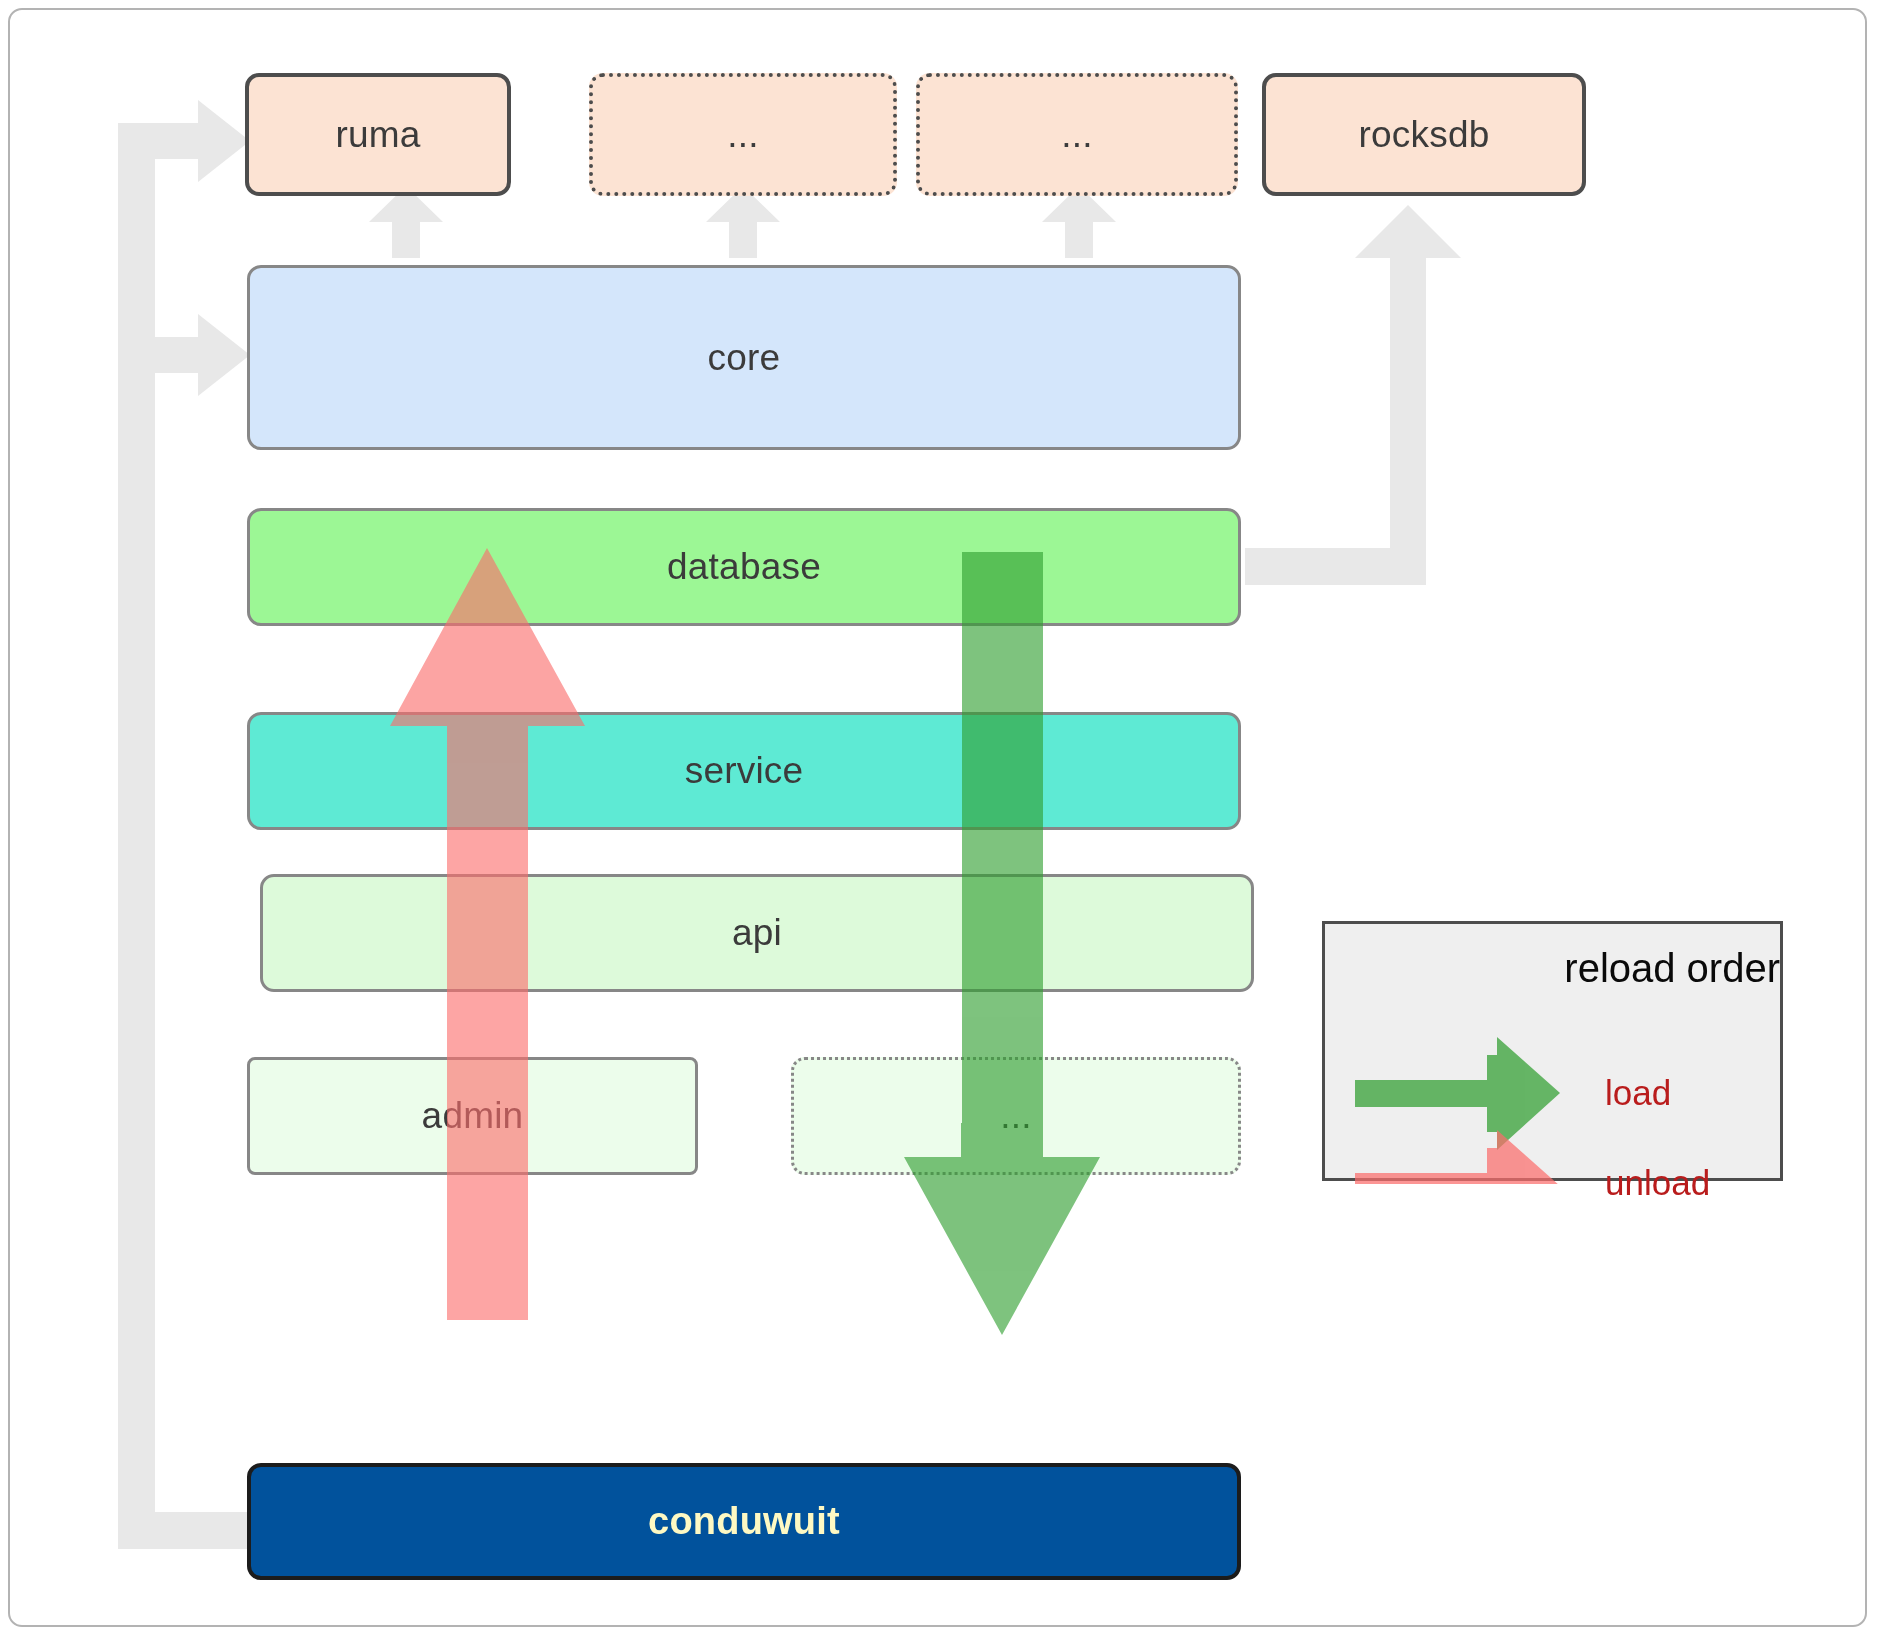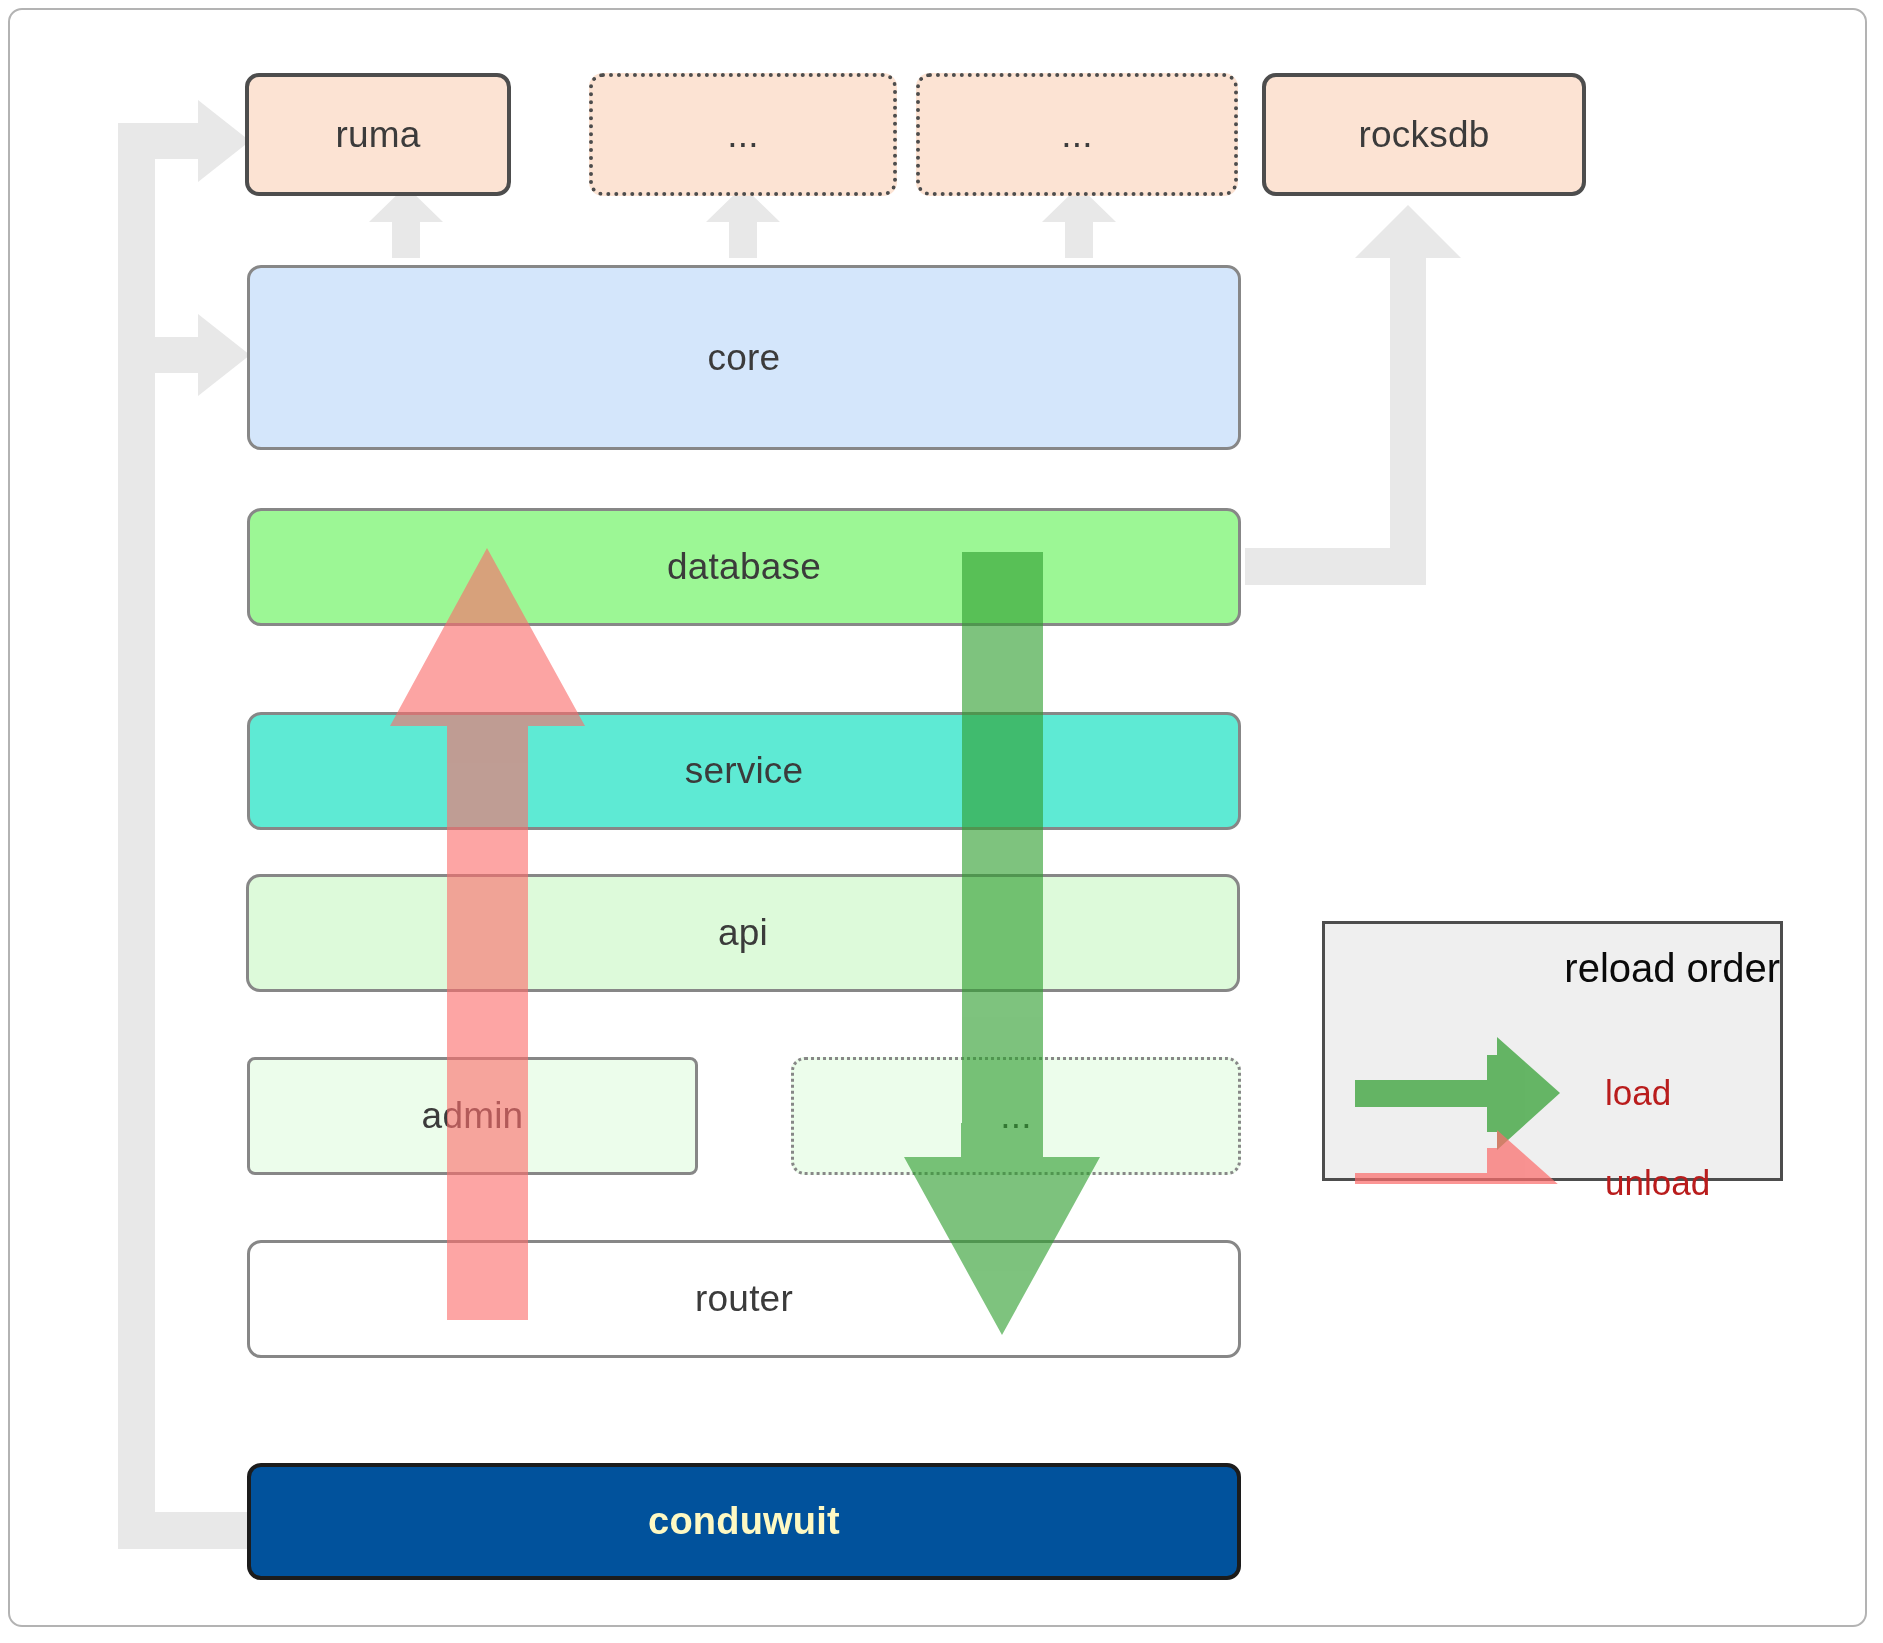--- a/index.html
+++ b/index.html
@@ -170,35 +170,32 @@
   </div>
 
   <div class="node layer l1" style="left:247px; top:508px; width:994px; height:118px;">
     <span>database</span>
   </div>
 
   <div class="node layer l2" style="left:247px; top:691px; width:994px; height:118px;">
     <span>service</span>
   </div>
 
-  <div class="node layer l3" style="left:246px; top:874px; width:994px; height:118px;">
+  <div class="node layer l3" style="left:260px; top:874px; width:994px; height:118px;">
     <span>api</span>
   </div>
 
   <div class="node layer l4" style="left:247px; top:1057px; width:451px; height:118px;border-radius:8px;">
     <span>admin</span>
   </div>
 
   <div class="node layer l4 dotted" style="left:791px; top:1057px; width:450px; height:118px;">
     <span>...</span>
   </div>
 
-  <div class="node layer l5" style="left:247px; top:1240px; width:994px; height:118px;">
-    <span>router</span>
-  </div>
 
   <div class="node binary" style="left:247px; top:1463px; width:994px; height:117px;">
     <span>conduwuit</span>
   </div>
 
   <svg id="flow" viewBox="0 0 1883 1643" xmlns="http://www.w3.org/2000/svg">
 
     <g opacity="0.62">
       <rect x="447" y="640" width="81" height="680" fill="#fb6d6c"></rect>
       <path d="M 487 548 L 585 726 L 528 726 L 528 760 L 447 760 L 447 726 L 390 726 Z" fill="#fb6d6c"></path>

